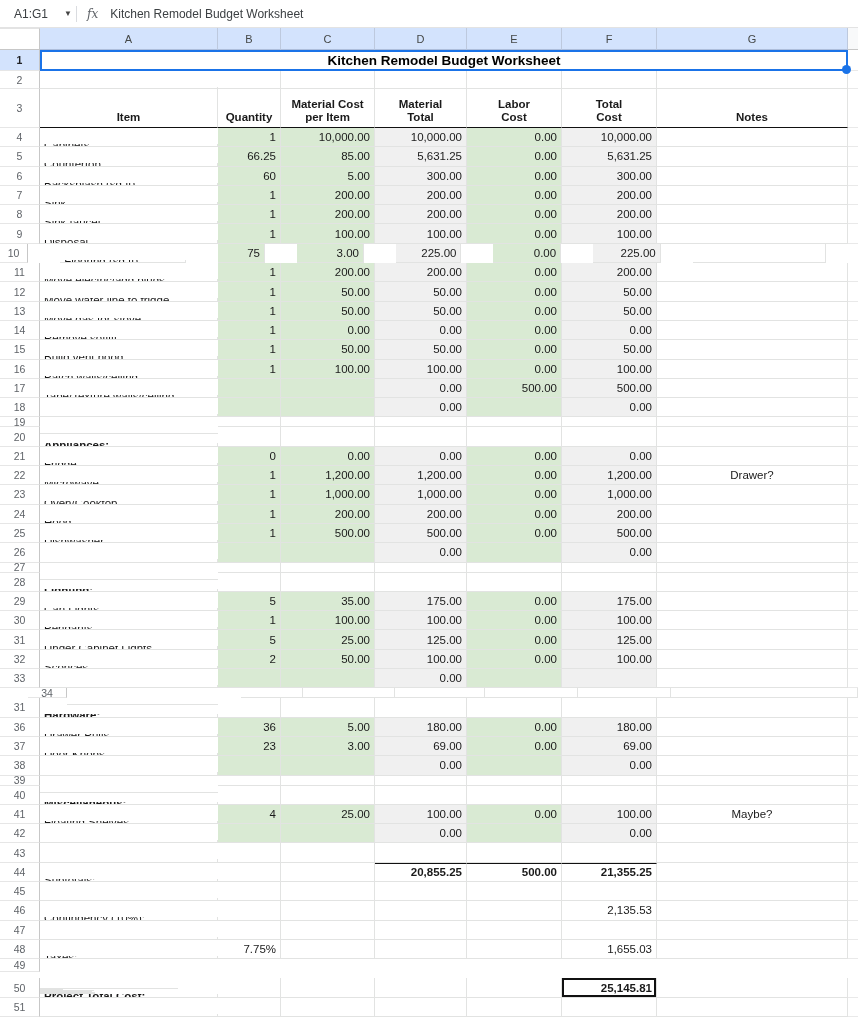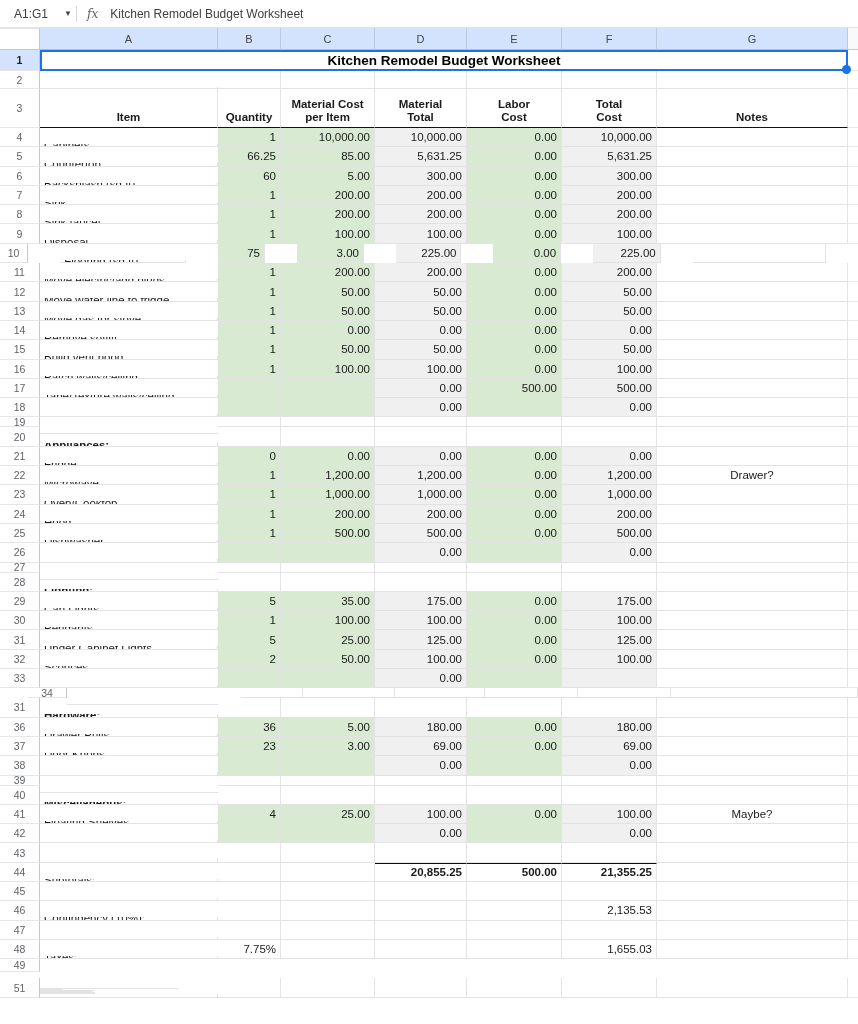--- a/index.html
+++ b/index.html
@@ -629,20 +629,31 @@
         <div class="cell al" style="width: 178px;"></div>
         <div class="cell ar" style="width: 63px;"></div>
         <div class="cell ar" style="width: 94px;"></div>
         <div class="cell ar" style="width: 92px;"></div>
         <div class="cell ar" style="width: 95px;"></div>
         <div class="cell ar" style="width: 95px;"></div>
         <div class="cell ac" style="width: 191px;"></div>
         <div class="filler"></div>
       </div>
       <div class="sheet-row" style="height: 19.3px;">
+        <div class="rownum">50</div>
+        <div class="cell al bold" style="width: 178px;">Project Total Cost:</div>
+        <div class="cell ar" style="width: 63px;"></div>
+        <div class="cell ar" style="width: 94px;"></div>
+        <div class="cell ar" style="width: 92px;"></div>
+        <div class="cell ar" style="width: 95px;"></div>
+        <div class="cell ar bold boxed" style="width: 95px;">25,145.81</div>
+        <div class="cell ac" style="width: 191px;"></div>
+        <div class="filler"></div>
+      </div>
+      <div class="sheet-row" style="height: 19.3px;">
         <div class="rownum">51</div>
         <div class="cell al" style="width: 178px;"></div>
         <div class="cell ar" style="width: 63px;"></div>
         <div class="cell ar" style="width: 94px;"></div>
         <div class="cell ar" style="width: 92px;"></div>
         <div class="cell ar" style="width: 95px;"></div>
         <div class="cell ar" style="width: 95px;"></div>
         <div class="cell ac" style="width: 191px;"></div>
         <div class="filler"></div>
       </div>

